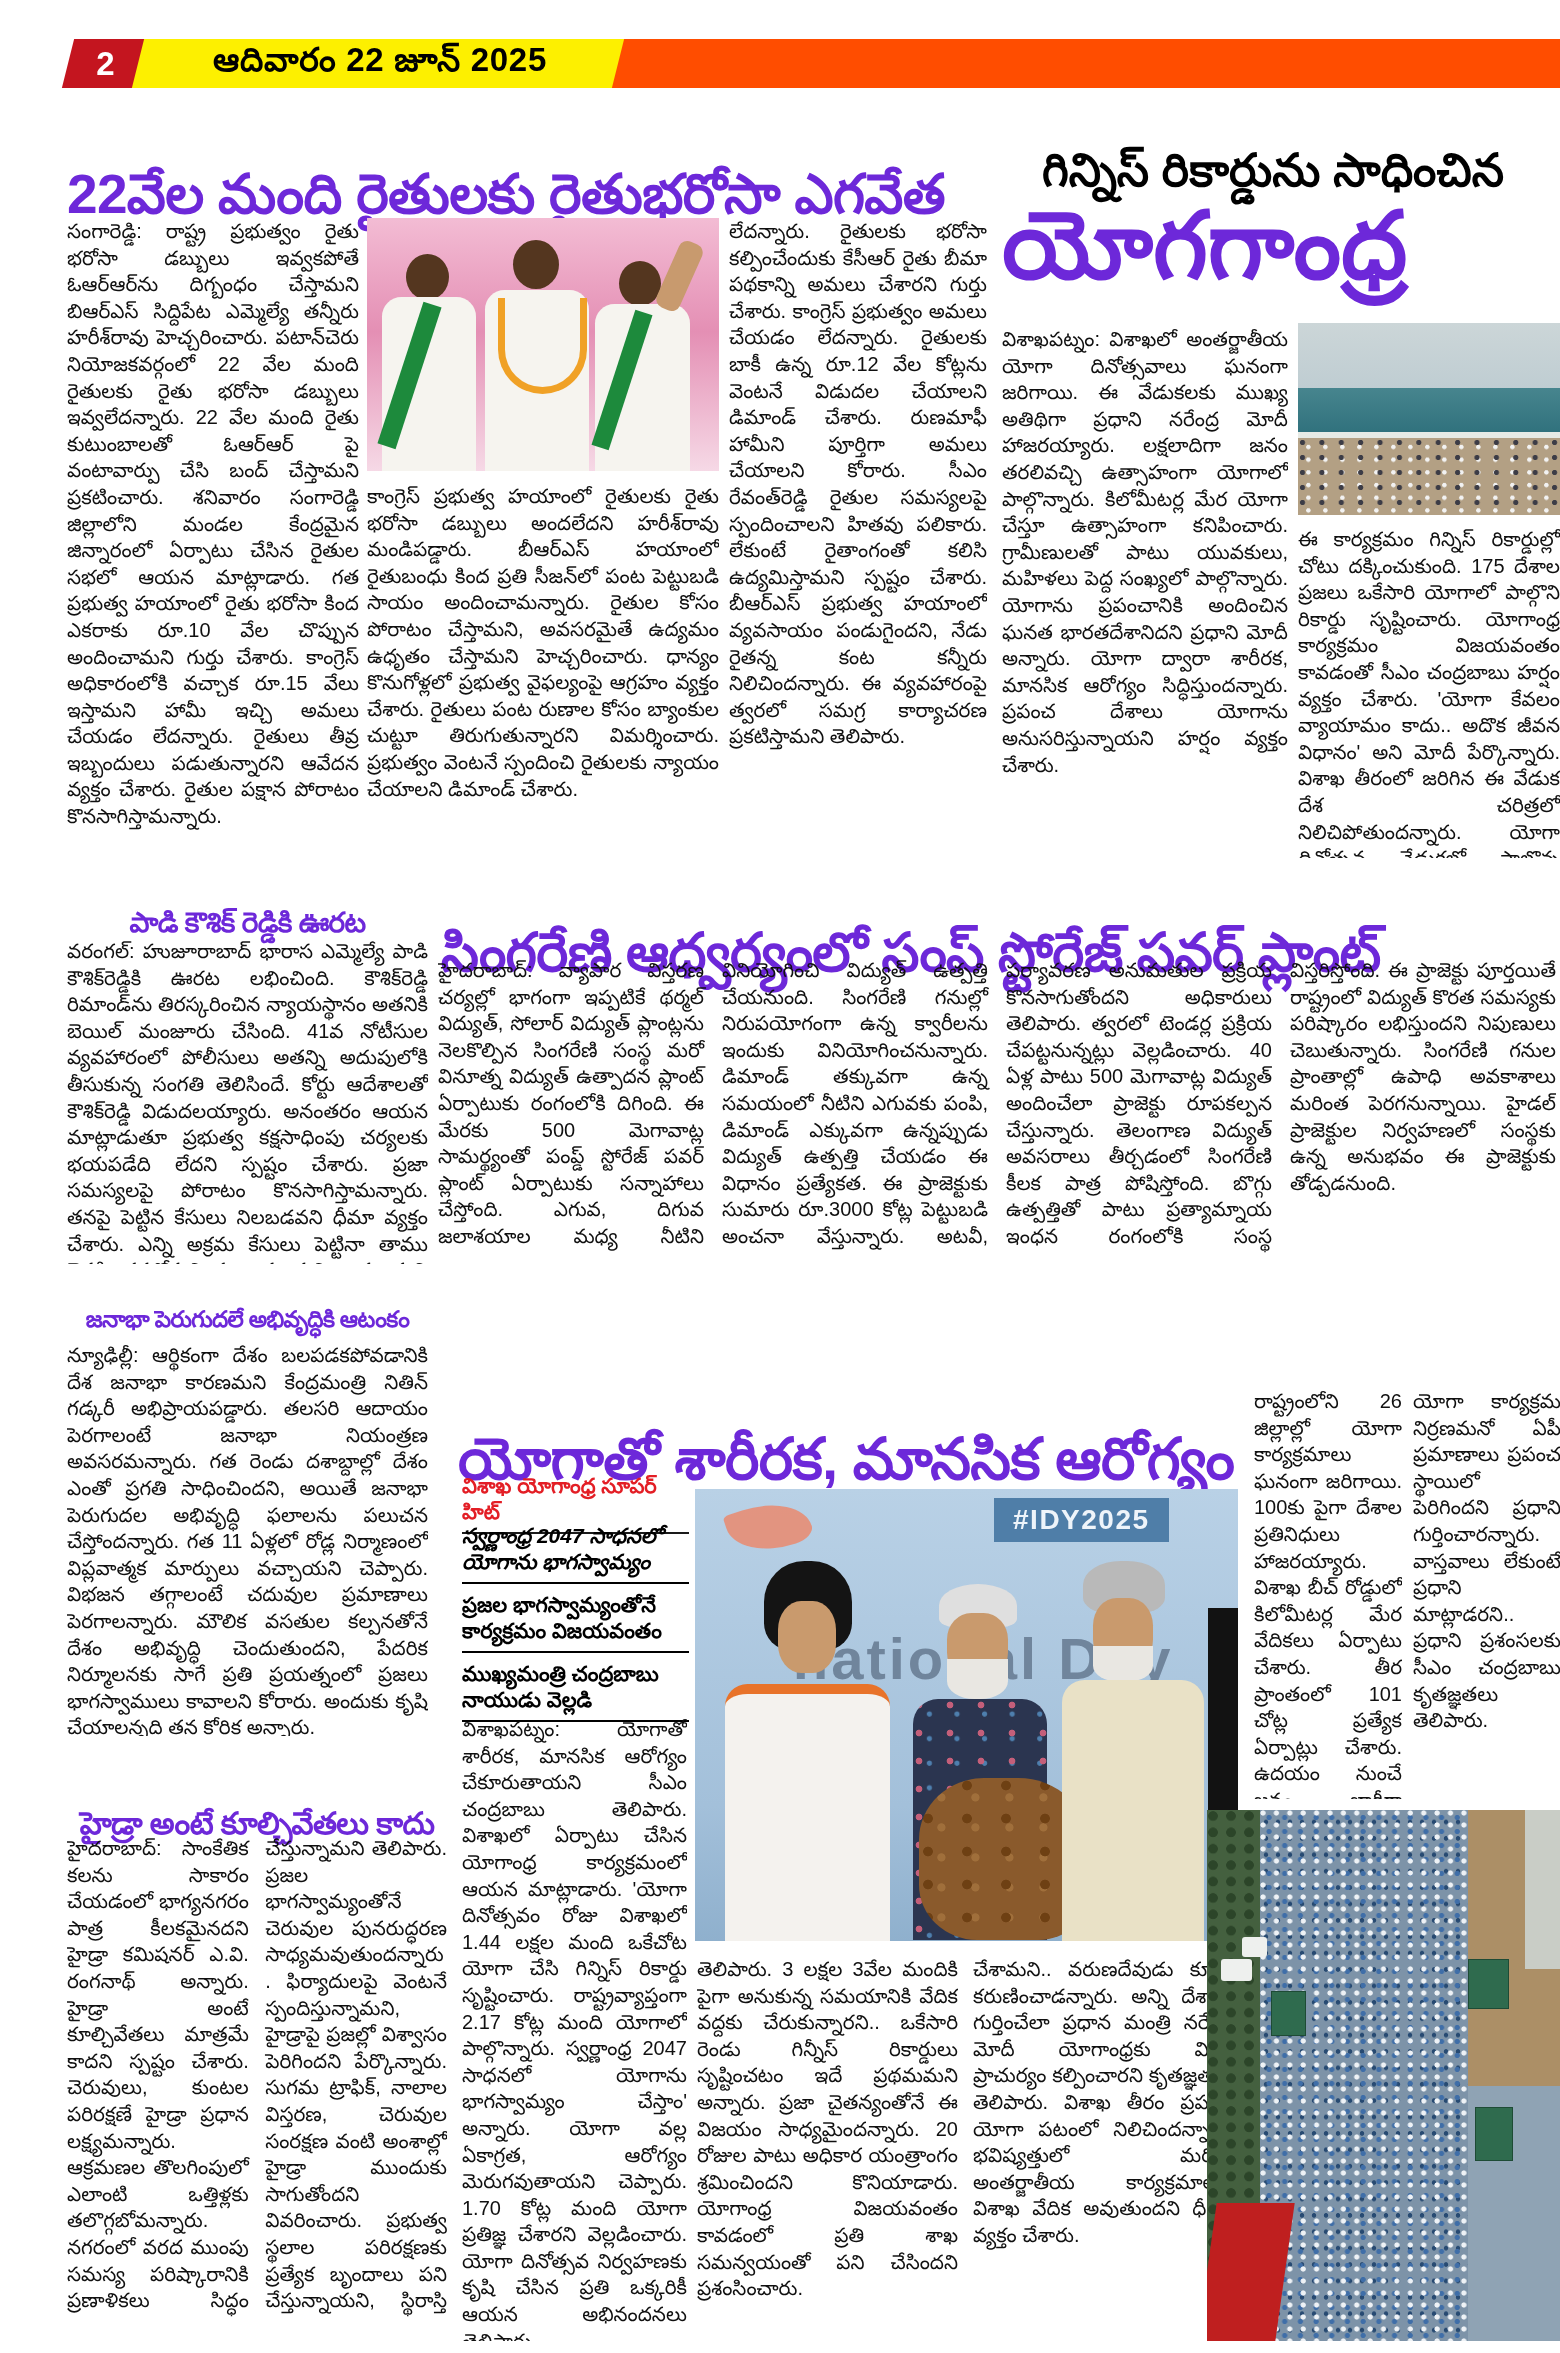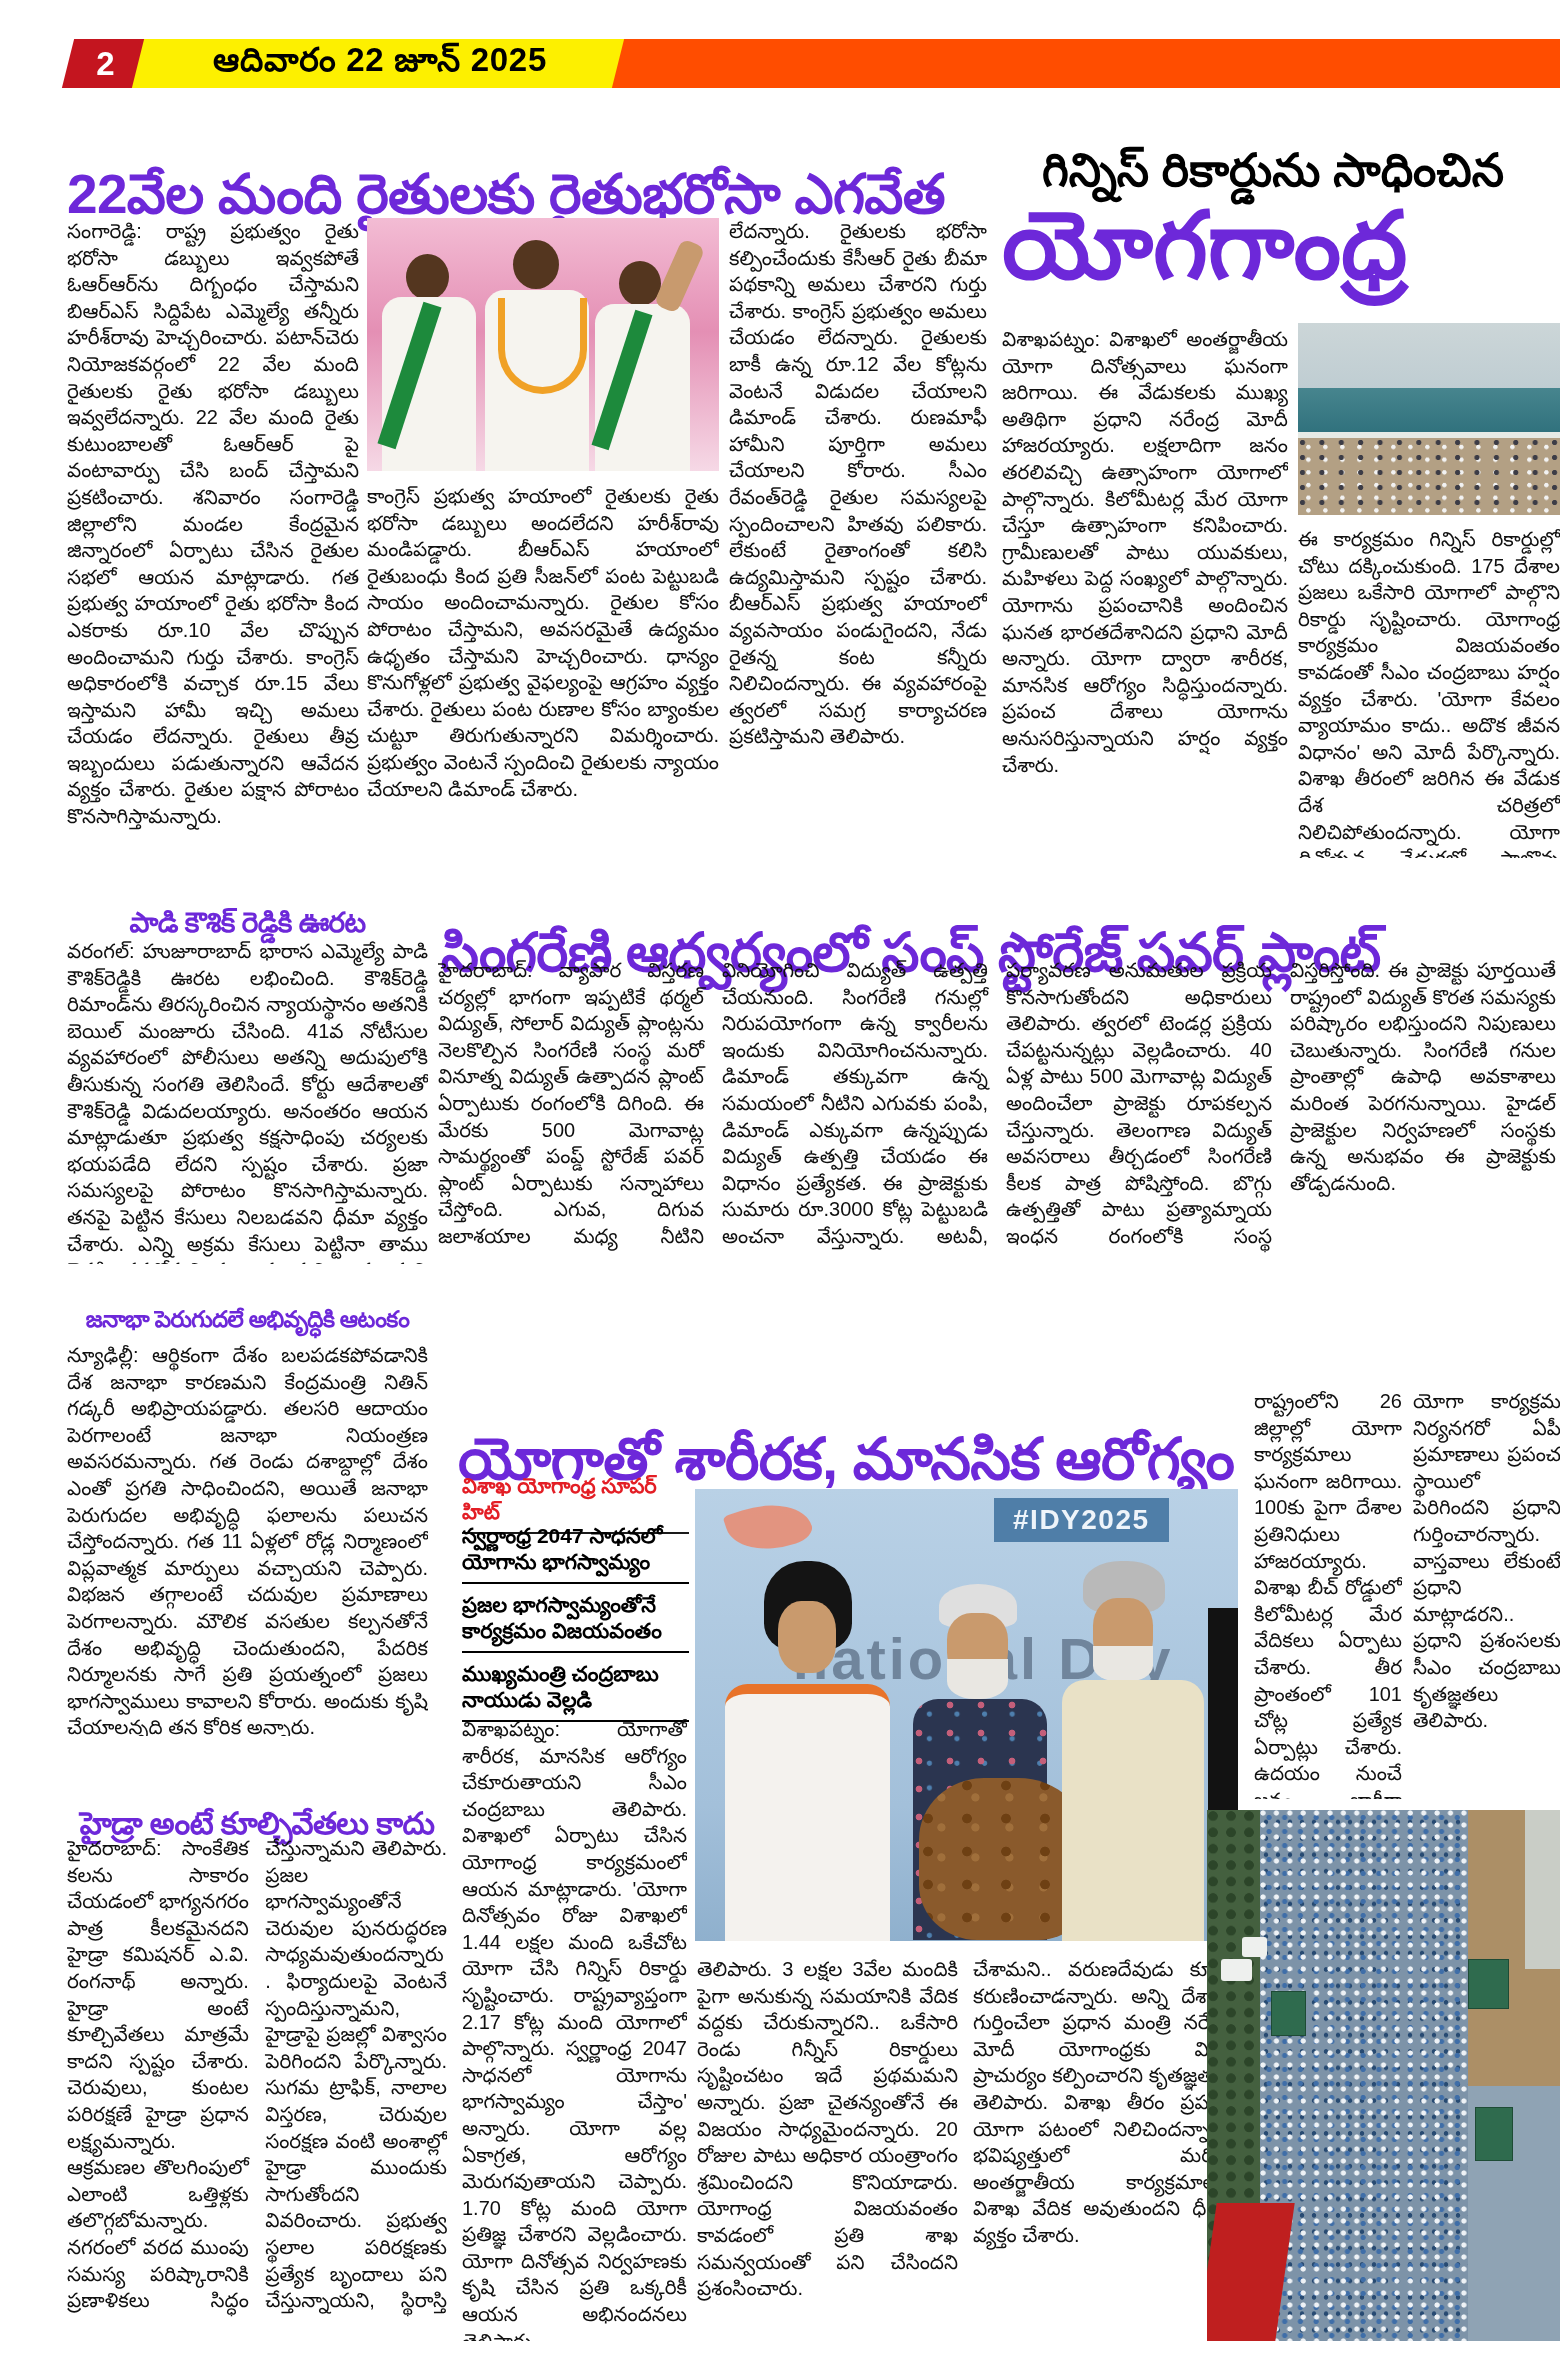--- a/index.html
+++ b/index.html
@@ -156,21 +156,21 @@
     <h2 class="abs headline center" style="left:67px;top:1781px;width:380px;font-size:31px;">హైడ్రా అంటే కూల్చివేతలు కాదు</h2>
     <div class="abs body-text cols2" style="left:67px;top:1835px;width:380px;height:505px;">హైదరాబాద్: సాంకేతిక కలను సాకారం చేయడంలో భాగ్యనగరం పాత్ర కీలకమైనదని హైడ్రా కమిషనర్ ఎ.వి. రంగనాథ్ అన్నారు. హైడ్రా అంటే కూల్చివేతలు మాత్రమే కాదని స్పష్టం చేశారు. చెరువులు, కుంటల పరిరక్షణే హైడ్రా ప్రధాన లక్ష్యమన్నారు. ఆక్రమణల తొలగింపులో ఎలాంటి ఒత్తిళ్లకు తలొగ్గబోమన్నారు. నగరంలో వరద ముంపు సమస్య పరిష్కారానికి ప్రణాళికలు సిద్ధం చేస్తున్నామని తెలిపారు. ప్రజల భాగస్వామ్యంతోనే చెరువుల పునరుద్ధరణ సాధ్యమవుతుందన్నారు. ఫిర్యాదులపై వెంటనే స్పందిస్తున్నామని, హైడ్రాపై ప్రజల్లో విశ్వాసం పెరిగిందని పేర్కొన్నారు. సుగమ ట్రాఫిక్, నాలాల విస్తరణ, చెరువుల సంరక్షణ వంటి అంశాల్లో హైడ్రా ముందుకు సాగుతోందని వివరించారు. ప్రభుత్వ స్థలాల పరిరక్షణకు ప్రత్యేక బృందాలు పని చేస్తున్నాయని, స్థిరాస్తి కొనుగోలుదారులు నిబంధనలు పాటించాలని సూచించారు. క్షేత్రస్థాయి పరిశీలన తర్వాతే ఏ నిర్ణయమైనా ఉంటుందని ముక్తాయించారు.</div>
   </section>
 
   <section>
     <h2 class="abs headline" style="left:458px;top:1380px;width:842px;font-size:58px;">యోగాతో శారీరక, మానసిక ఆరోగ్యం</h2>
 
     <div class="abs" style="left:462px;top:1473px;width:227px;">
       <span class="subhead red">విశాఖ యోగాంధ్ర సూపర్ హిట్</span>
     </div>
-    <div class="abs" style="left:462px;top:1523px;width:227px;">
+    <div class="abs" style="left:462px;top:1523px;width:227px;font-style:italic;">
       <span class="subhead">స్వర్ణాంధ్ర 2047 సాధనలో యోగాను భాగస్వామ్యం</span>
     </div>
     <div class="abs" style="left:462px;top:1592px;width:227px;">
       <span class="subhead">ప్రజల భాగస్వామ్యంతోనే కార్యక్రమం విజయవంతం</span>
     </div>
     <div class="abs" style="left:462px;top:1661px;width:227px;">
       <span class="subhead">ముఖ్యమంత్రి చంద్రబాబు నాయుడు వెల్లడి</span>
     </div>
 
     <div class="abs body-text" style="left:462px;top:1716px;width:225px;height:625px;">విశాఖపట్నం: యోగాతో శారీరక, మానసిక ఆరోగ్యం చేకూరుతాయని సీఎం చంద్రబాబు తెలిపారు. విశాఖలో ఏర్పాటు చేసిన యోగాంధ్ర కార్యక్రమంలో ఆయన మాట్లాడారు. 'యోగా దినోత్సవం రోజు విశాఖలో 1.44 లక్షల మంది ఒకేచోట యోగా చేసి గిన్నిస్ రికార్డు సృష్టించారు. రాష్ట్రవ్యాప్తంగా 2.17 కోట్ల మంది యోగాలో పాల్గొన్నారు. స్వర్ణాంధ్ర 2047 సాధనలో యోగాను భాగస్వామ్యం చేస్తాం' అన్నారు. యోగా వల్ల ఏకాగ్రత, ఆరోగ్యం మెరుగవుతాయని చెప్పారు. 1.70 కోట్ల మంది యోగా ప్రతిజ్ఞ చేశారని వెల్లడించారు. యోగా దినోత్సవ నిర్వహణకు కృషి చేసిన ప్రతి ఒక్కరికీ ఆయన అభినందనలు తెలిపారు.</div>
@@ -195,21 +195,21 @@
       <div class="fig-face" style="left:398px;top:109px;width:60px;height:69px;"></div>
       <div class="fig-beard-w" style="left:398px;top:157px;width:60px;height:36px;"></div>
       <div class="fig-body-cream" style="left:367px;top:191px;width:142px;height:261px;"></div>
       <div class="suit-sliver" style="left:513px;top:119px;width:30px;height:332px;"></div>
     </div>
 
     <div class="abs body-text" style="left:697px;top:1956px;width:261px;height:385px;">తెలిపారు. 3 లక్షల 3వేల మందికి పైగా అనుకున్న సమయానికి వేదిక వద్దకు చేరుకున్నారని.. ఒకేసారి రెండు గిన్నీస్ రికార్డులు సృష్టించటం ఇదే ప్రథమమని అన్నారు. ప్రజా చైతన్యంతోనే ఈ విజయం సాధ్యమైందన్నారు. 20 రోజుల పాటు అధికార యంత్రాంగం శ్రమించిందని కొనియాడారు. యోగాంధ్ర విజయవంతం కావడంలో ప్రతి శాఖ సమన్వయంతో పని చేసిందని ప్రశంసించారు.</div>
     <div class="abs body-text" style="left:973px;top:1956px;width:261px;height:385px;">చేశామని.. వరుణదేవుడు కూడా కరుణించాడన్నారు. అన్ని దేశాలు గుర్తించేలా ప్రధాన మంత్రి నరేంద్ర మోదీ యోగాంధ్రకు విశేష ప్రాచుర్యం కల్పించారని కృతజ్ఞతలు తెలిపారు. విశాఖ తీరం ప్రపంచ యోగా పటంలో నిలిచిందన్నారు. భవిష్యత్తులో మరిన్ని అంతర్జాతీయ కార్యక్రమాలకు విశాఖ వేదిక అవుతుందని ధీమా వ్యక్తం చేశారు.</div>
 
     <div class="abs body-text" style="left:1254px;top:1388px;width:148px;height:411px;">రాష్ట్రంలోని 26 జిల్లాల్లో యోగా కార్యక్రమాలు ఘనంగా జరిగాయి. 100కు పైగా దేశాల ప్రతినిధులు హాజరయ్యారు. విశాఖ బీచ్ రోడ్డులో కిలోమీటర్ల మేర వేదికలు ఏర్పాటు చేశారు. తీర ప్రాంతంలో 101 చోట్ల ప్రత్యేక ఏర్పాట్లు చేశారు. ఉదయం నుంచే జనం భారీగా తరలివచ్చారు. వృద్ధులు, చిన్నారులు సైతం ఉత్సాహంగా యోగాసనాలు వేశారు.</div>
-    <div class="abs body-text" style="left:1413px;top:1388px;width:148px;height:411px;">యోగా కార్యక్రమ నిర్యనగరో ఏపీ ప్రమాణాలు ప్రపంచ స్థాయిలో పెరిగిందని ప్రధాని గుర్తించారన్నారు. వాస్తవాలు లేకుంటే ప్రధాని మాట్లాడరని.. ప్రధాని ప్రశంసలకు సీఎం చంద్రబాబు కృతజ్ఞతలు తెలిపారు.</div>
+    <div class="abs body-text" style="left:1413px;top:1388px;width:148px;height:411px;">యోగా కార్యక్రమ నిర్రణమనో ఏపీ ప్రమాణాలు ప్రపంచ స్థాయిలో పెరిగిందని ప్రధాని గుర్తించారన్నారు. వాస్తవాలు లేకుంటే ప్రధాని మాట్లాడరని.. ప్రధాని ప్రశంసలకు సీఎం చంద్రబాబు కృతజ్ఞతలు తెలిపారు.</div>
 
     <div class="photo" id="photo-aerial" style="left:1207px;top:1810px;width:353px;height:531px;">
       <div class="trees"></div>
       <div class="dirt"></div>
       <div class="beachside"></div>
       <div class="crowd"></div>
       <div class="container-box" style="left:18%;top:34%;width:33px;height:43px;"></div>
       <div class="container-box" style="left:74%;top:28%;width:39px;height:48px;"></div>
       <div class="container-box" style="left:76%;top:56%;width:36px;height:52px;"></div>
       <div class="tent" style="left:4%;top:28%;width:31px;height:22.4px;"></div>

